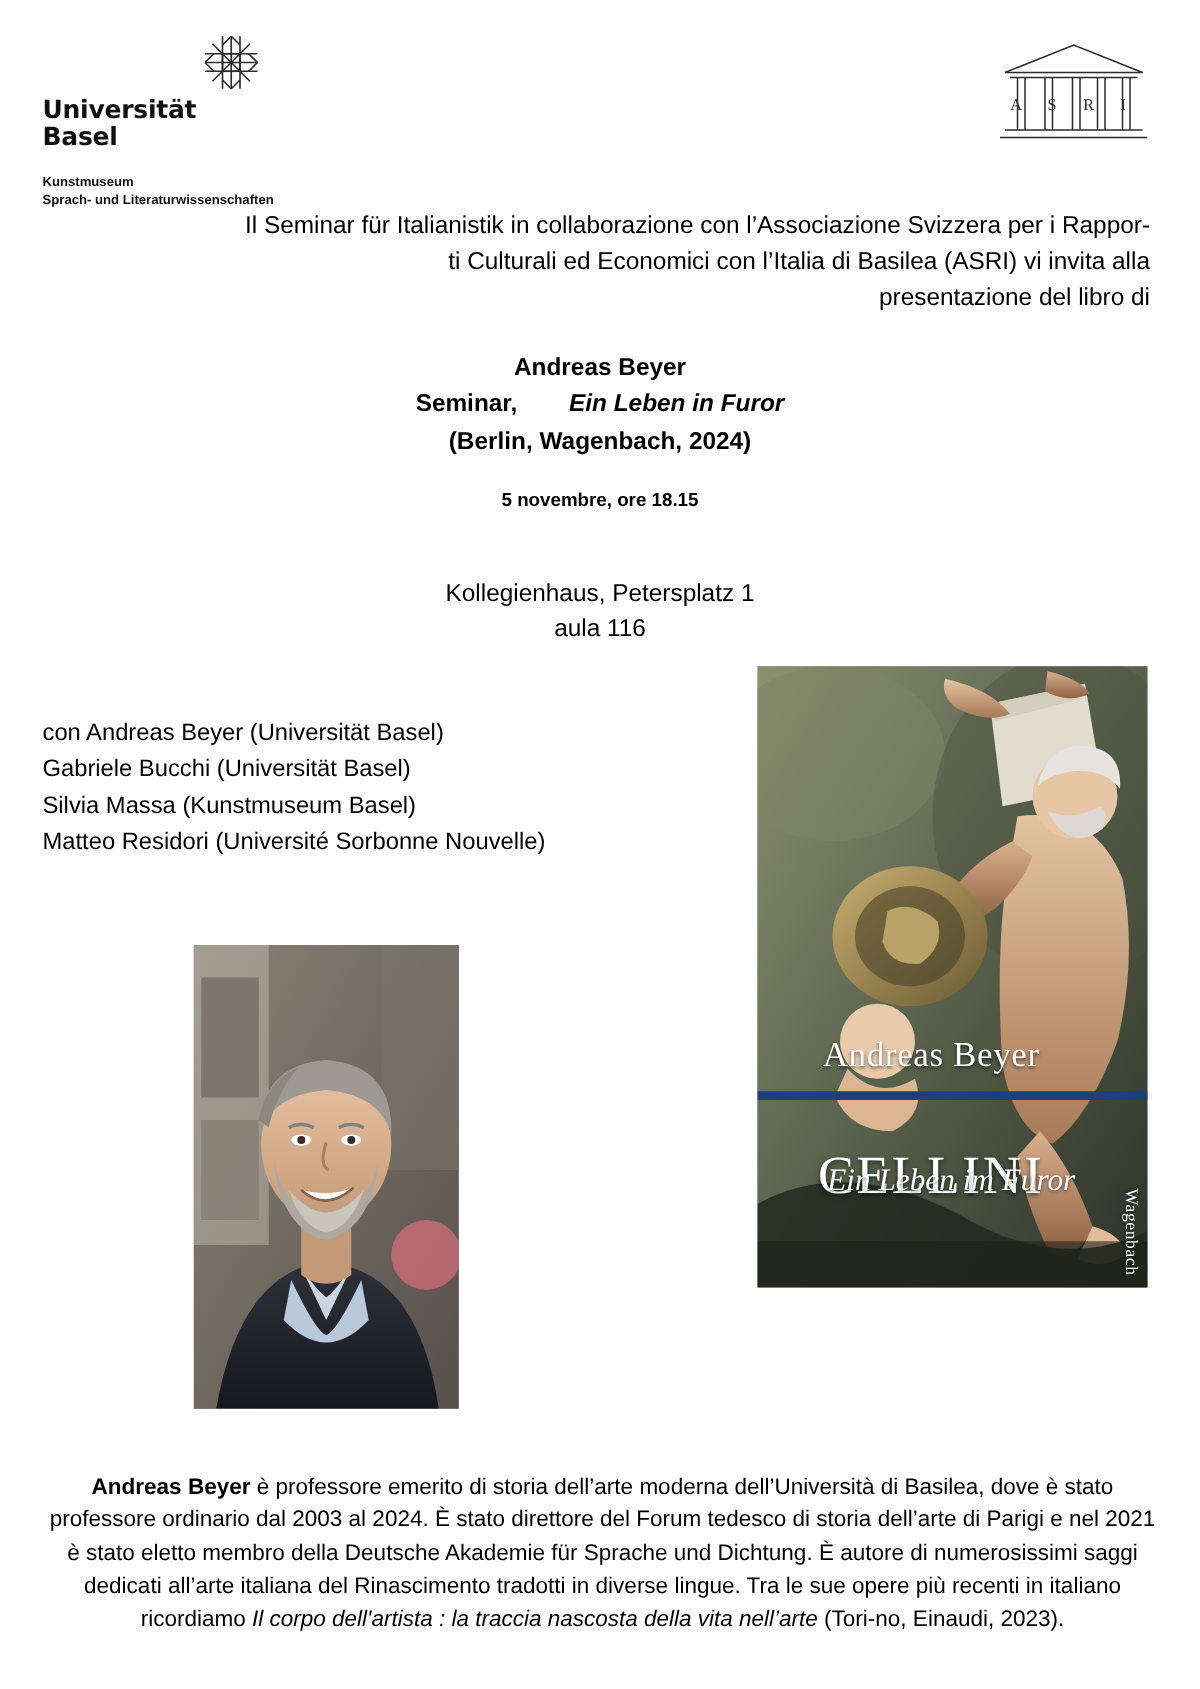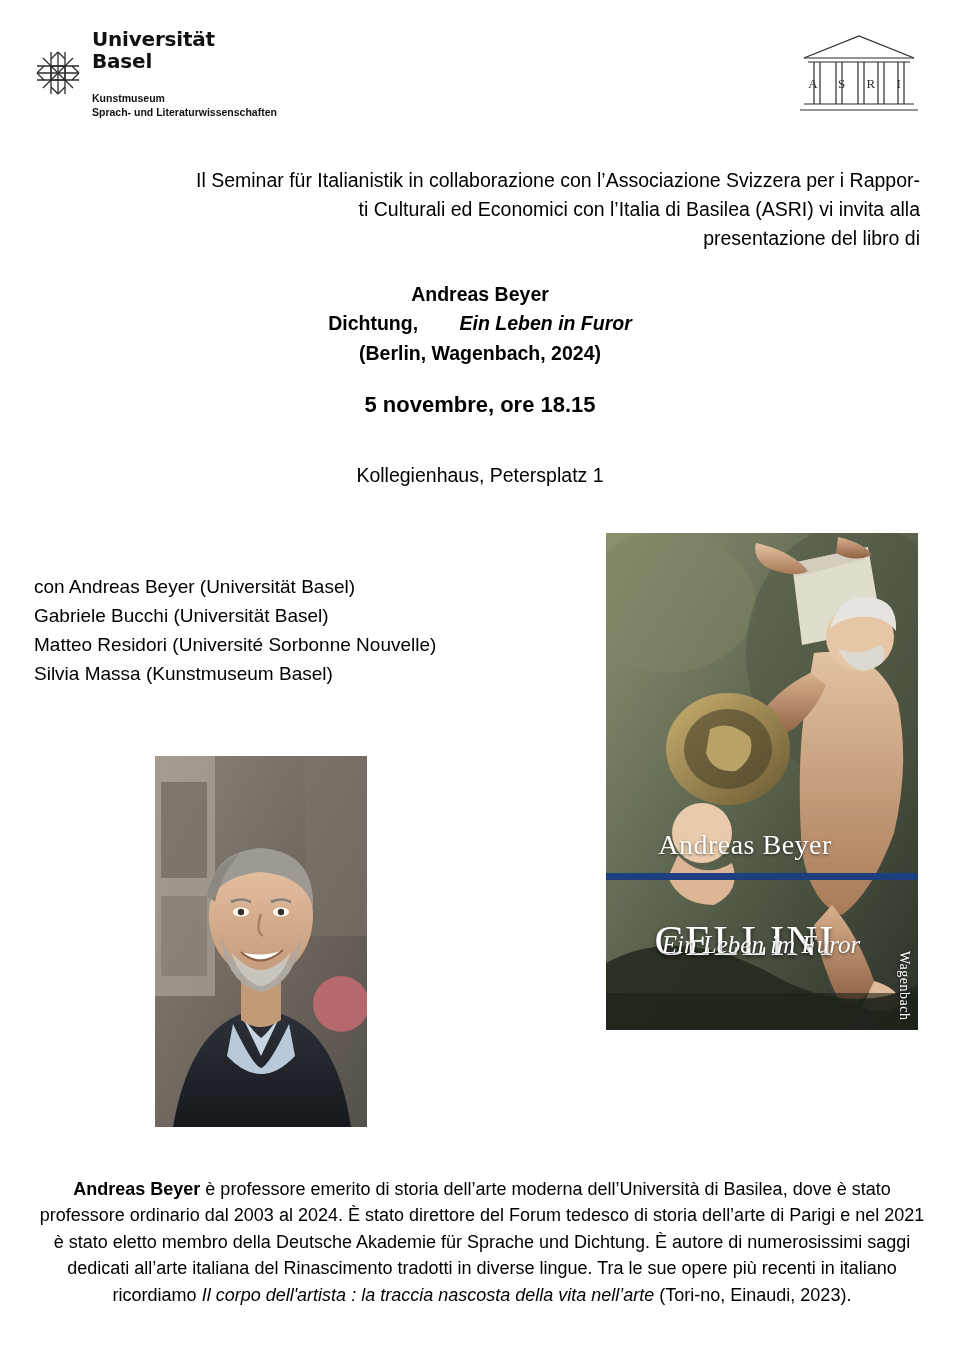--- a/index.html
+++ b/index.html
@@ -22,21 +22,22 @@
     top: 26px;
     left: 0;
     width: 960px;
     height: 100px;
   }
   .uni-logo {
     position: absolute;
     left: 34px;
     top: 0;
     display: flex;
-    align-items: center;
+    align-items: flex-end;
+    flex-direction: column;
   }
   .uni-mark {
     width: 48px;
     height: 48px;
     margin-right: 10px;
     flex: none;
   }
   .uni-text-block {
     padding-top: 2px;
   }
@@ -87,21 +88,21 @@
     line-height: 1.50;
   }
   .book-block .italic { font-style: italic; margin-left: 36px; }
 
   .datetime {
     position: absolute;
     top: 392px;
     left: 40px;
     width: 880px;
     text-align: center;
-    font-size: 22px;
+    font-size: 15px;
     font-weight: 700;
   }
 
   .venue {
     position: absolute;
     top: 447px;
     left: 40px;
     width: 880px;
     text-align: center;
     font-size: 19.5px;
@@ -274,36 +275,37 @@
 
 <div class="invite">
   <p>Il Seminar für Italianistik in collaborazione con l’Associazione Svizzera per i Rappor-</p>
   <p>ti Culturali ed Economici con l’Italia di Basilea (ASRI) vi invita alla</p>
   <p>presentazione del libro di</p>
 </div>
 
 <div class="book-block">
   <div>Andreas Beyer</div>
   <div>
-    <span>Dichtung, </span><span class="italic">Ein Leben in Furor</span>
+    <span>Seminar, </span><span class="italic">Ein Leben in Furor</span>
   </div>
   <div>(Berlin, Wagenbach, 2024)</div>
 </div>
 
 <div class="datetime">5 novembre, ore 18.15</div>
 
 <div class="venue">
   <p>Kollegienhaus, Petersplatz 1</p>
+  <p>aula 116</p>
 </div>
 
 <div class="participants">
   <p>con Andreas Beyer (Universität Basel)</p>
   <p>Gabriele Bucchi (Universität Basel)</p>
+  <p>Silvia Massa (Kunstmuseum Basel)</p>
   <p>Matteo Residori (Université Sorbonne Nouvelle)</p>
-  <p>Silvia Massa (Kunstmuseum Basel)</p>
 </div>
 
 <div class="book-cover">
   <svg class="cover-art" viewBox="0 0 312 497" preserveAspectRatio="none">
     <defs>
       <linearGradient id="sky" x1="0" y1="0" x2="1" y2="1">
         <stop offset="0%" stop-color="#8d9070"></stop>
         <stop offset="45%" stop-color="#5d6650"></stop>
         <stop offset="100%" stop-color="#2c3128"></stop>
       </linearGradient>

